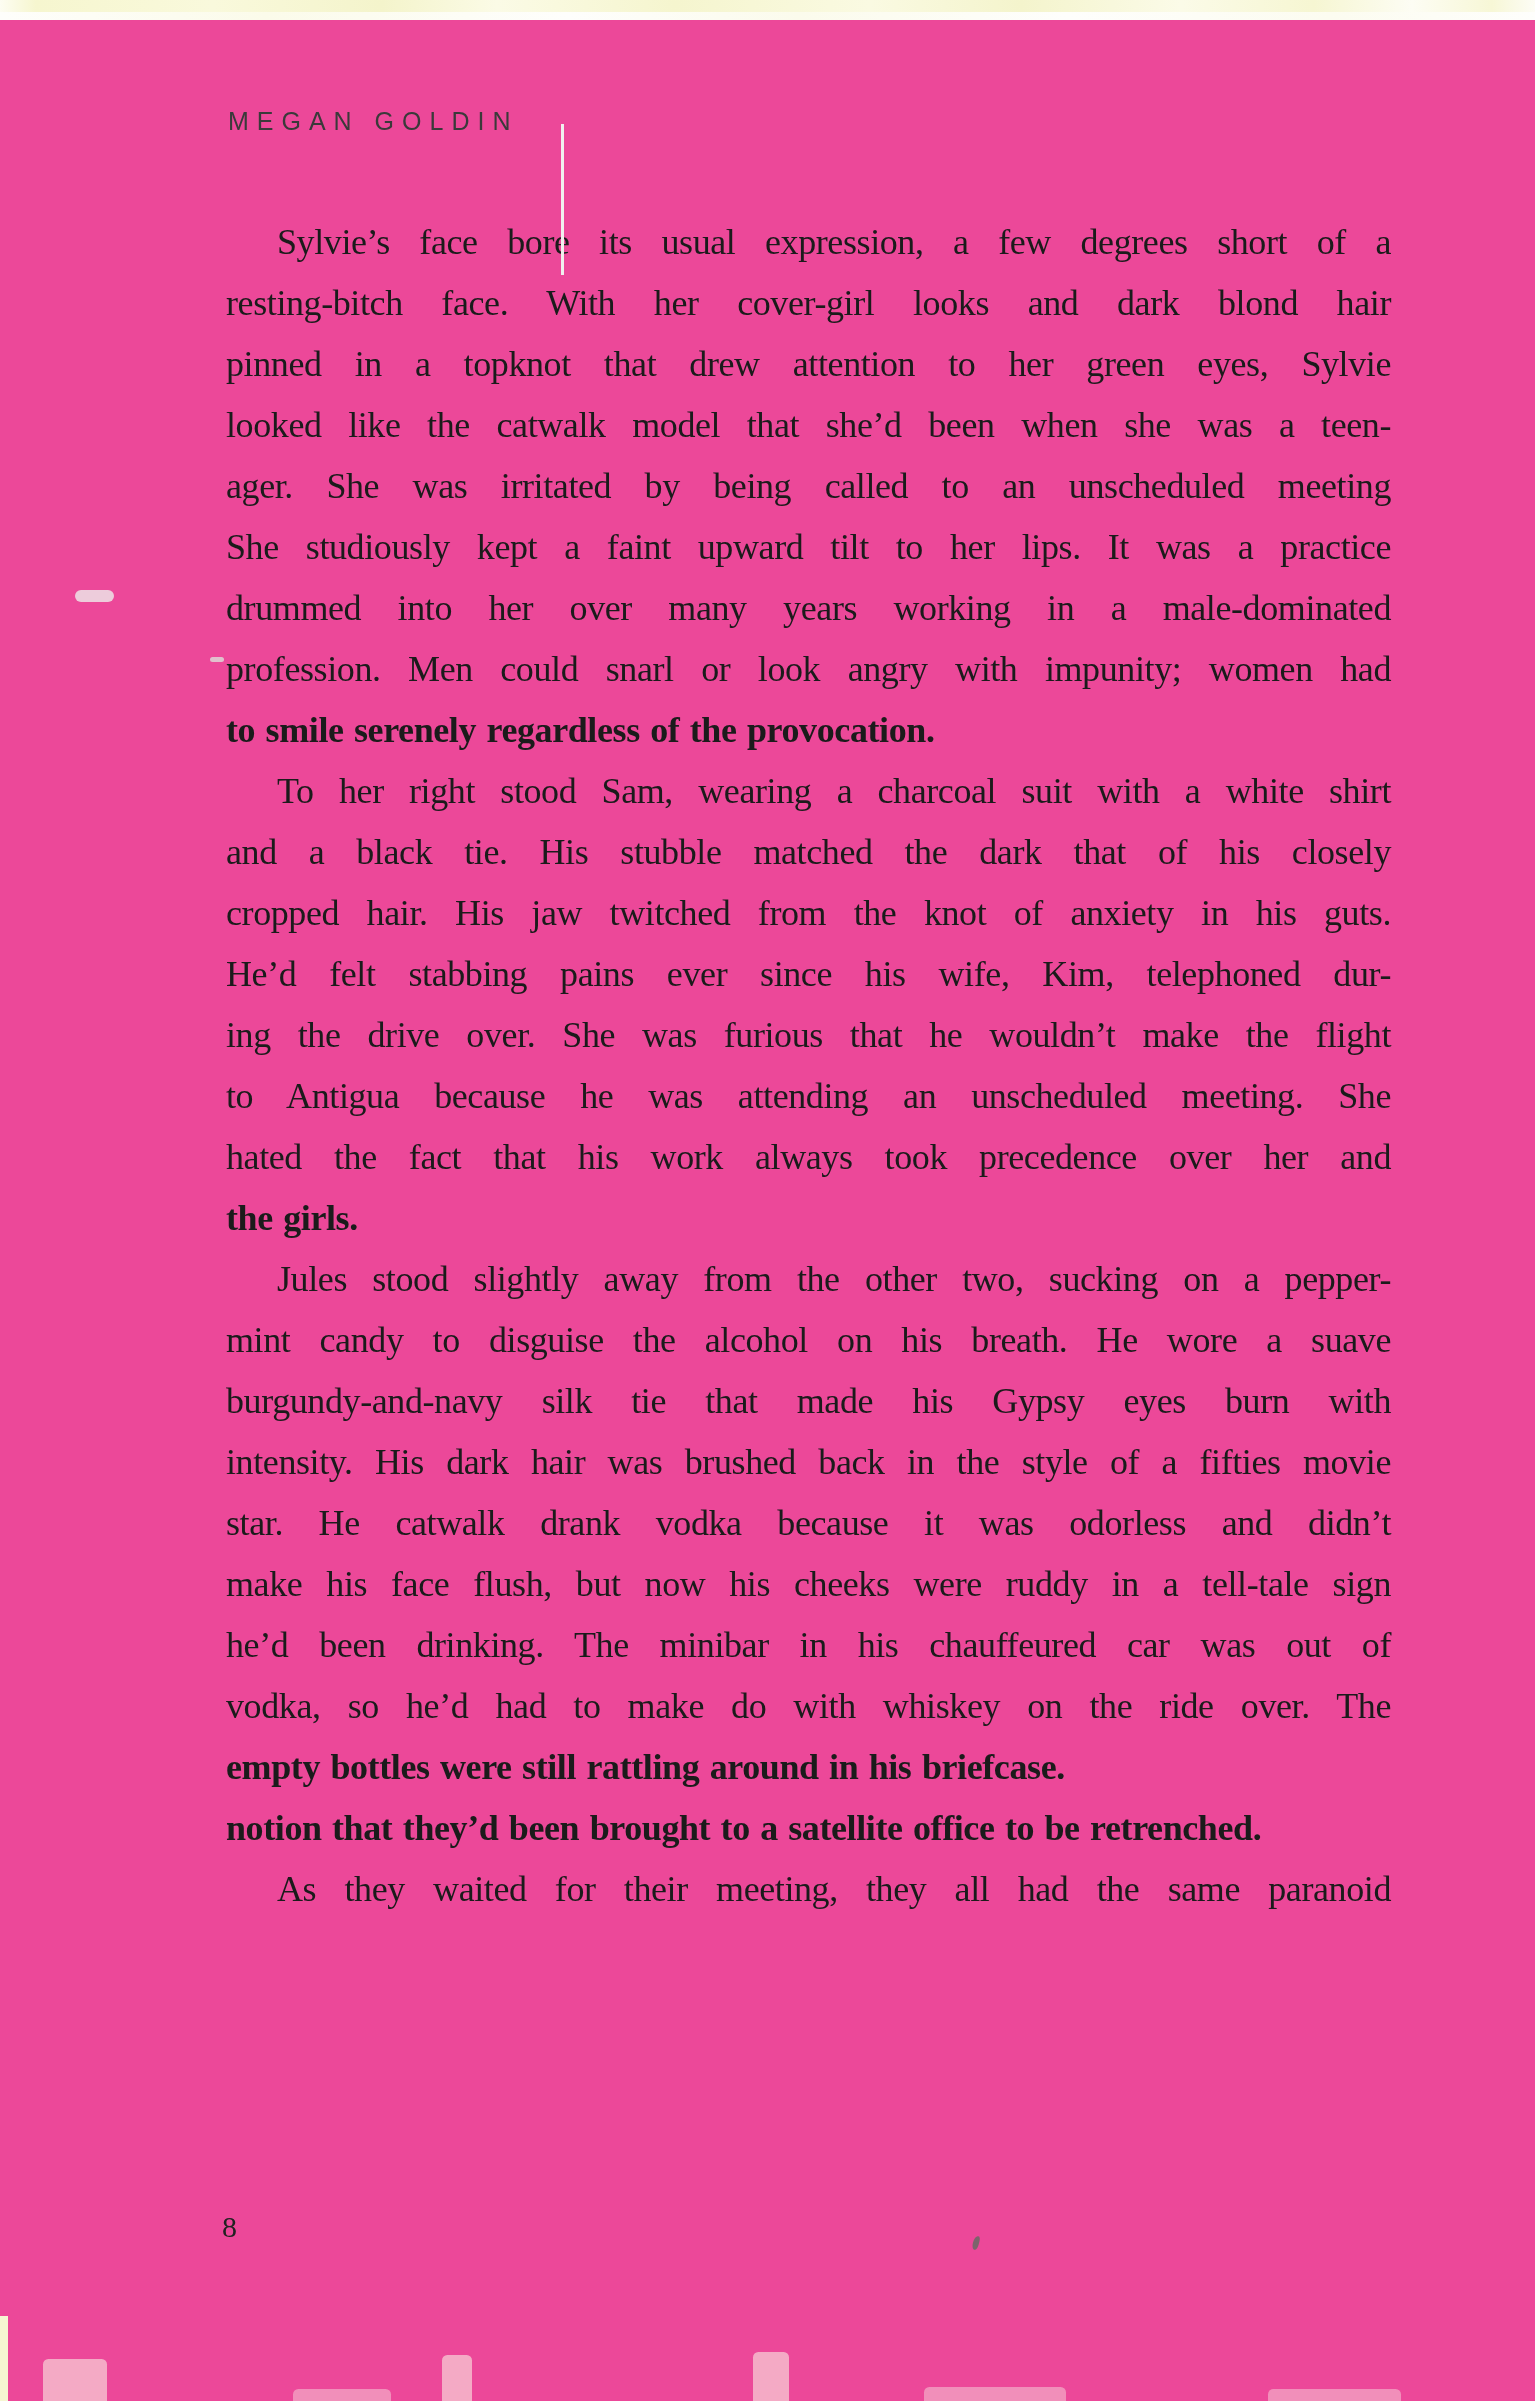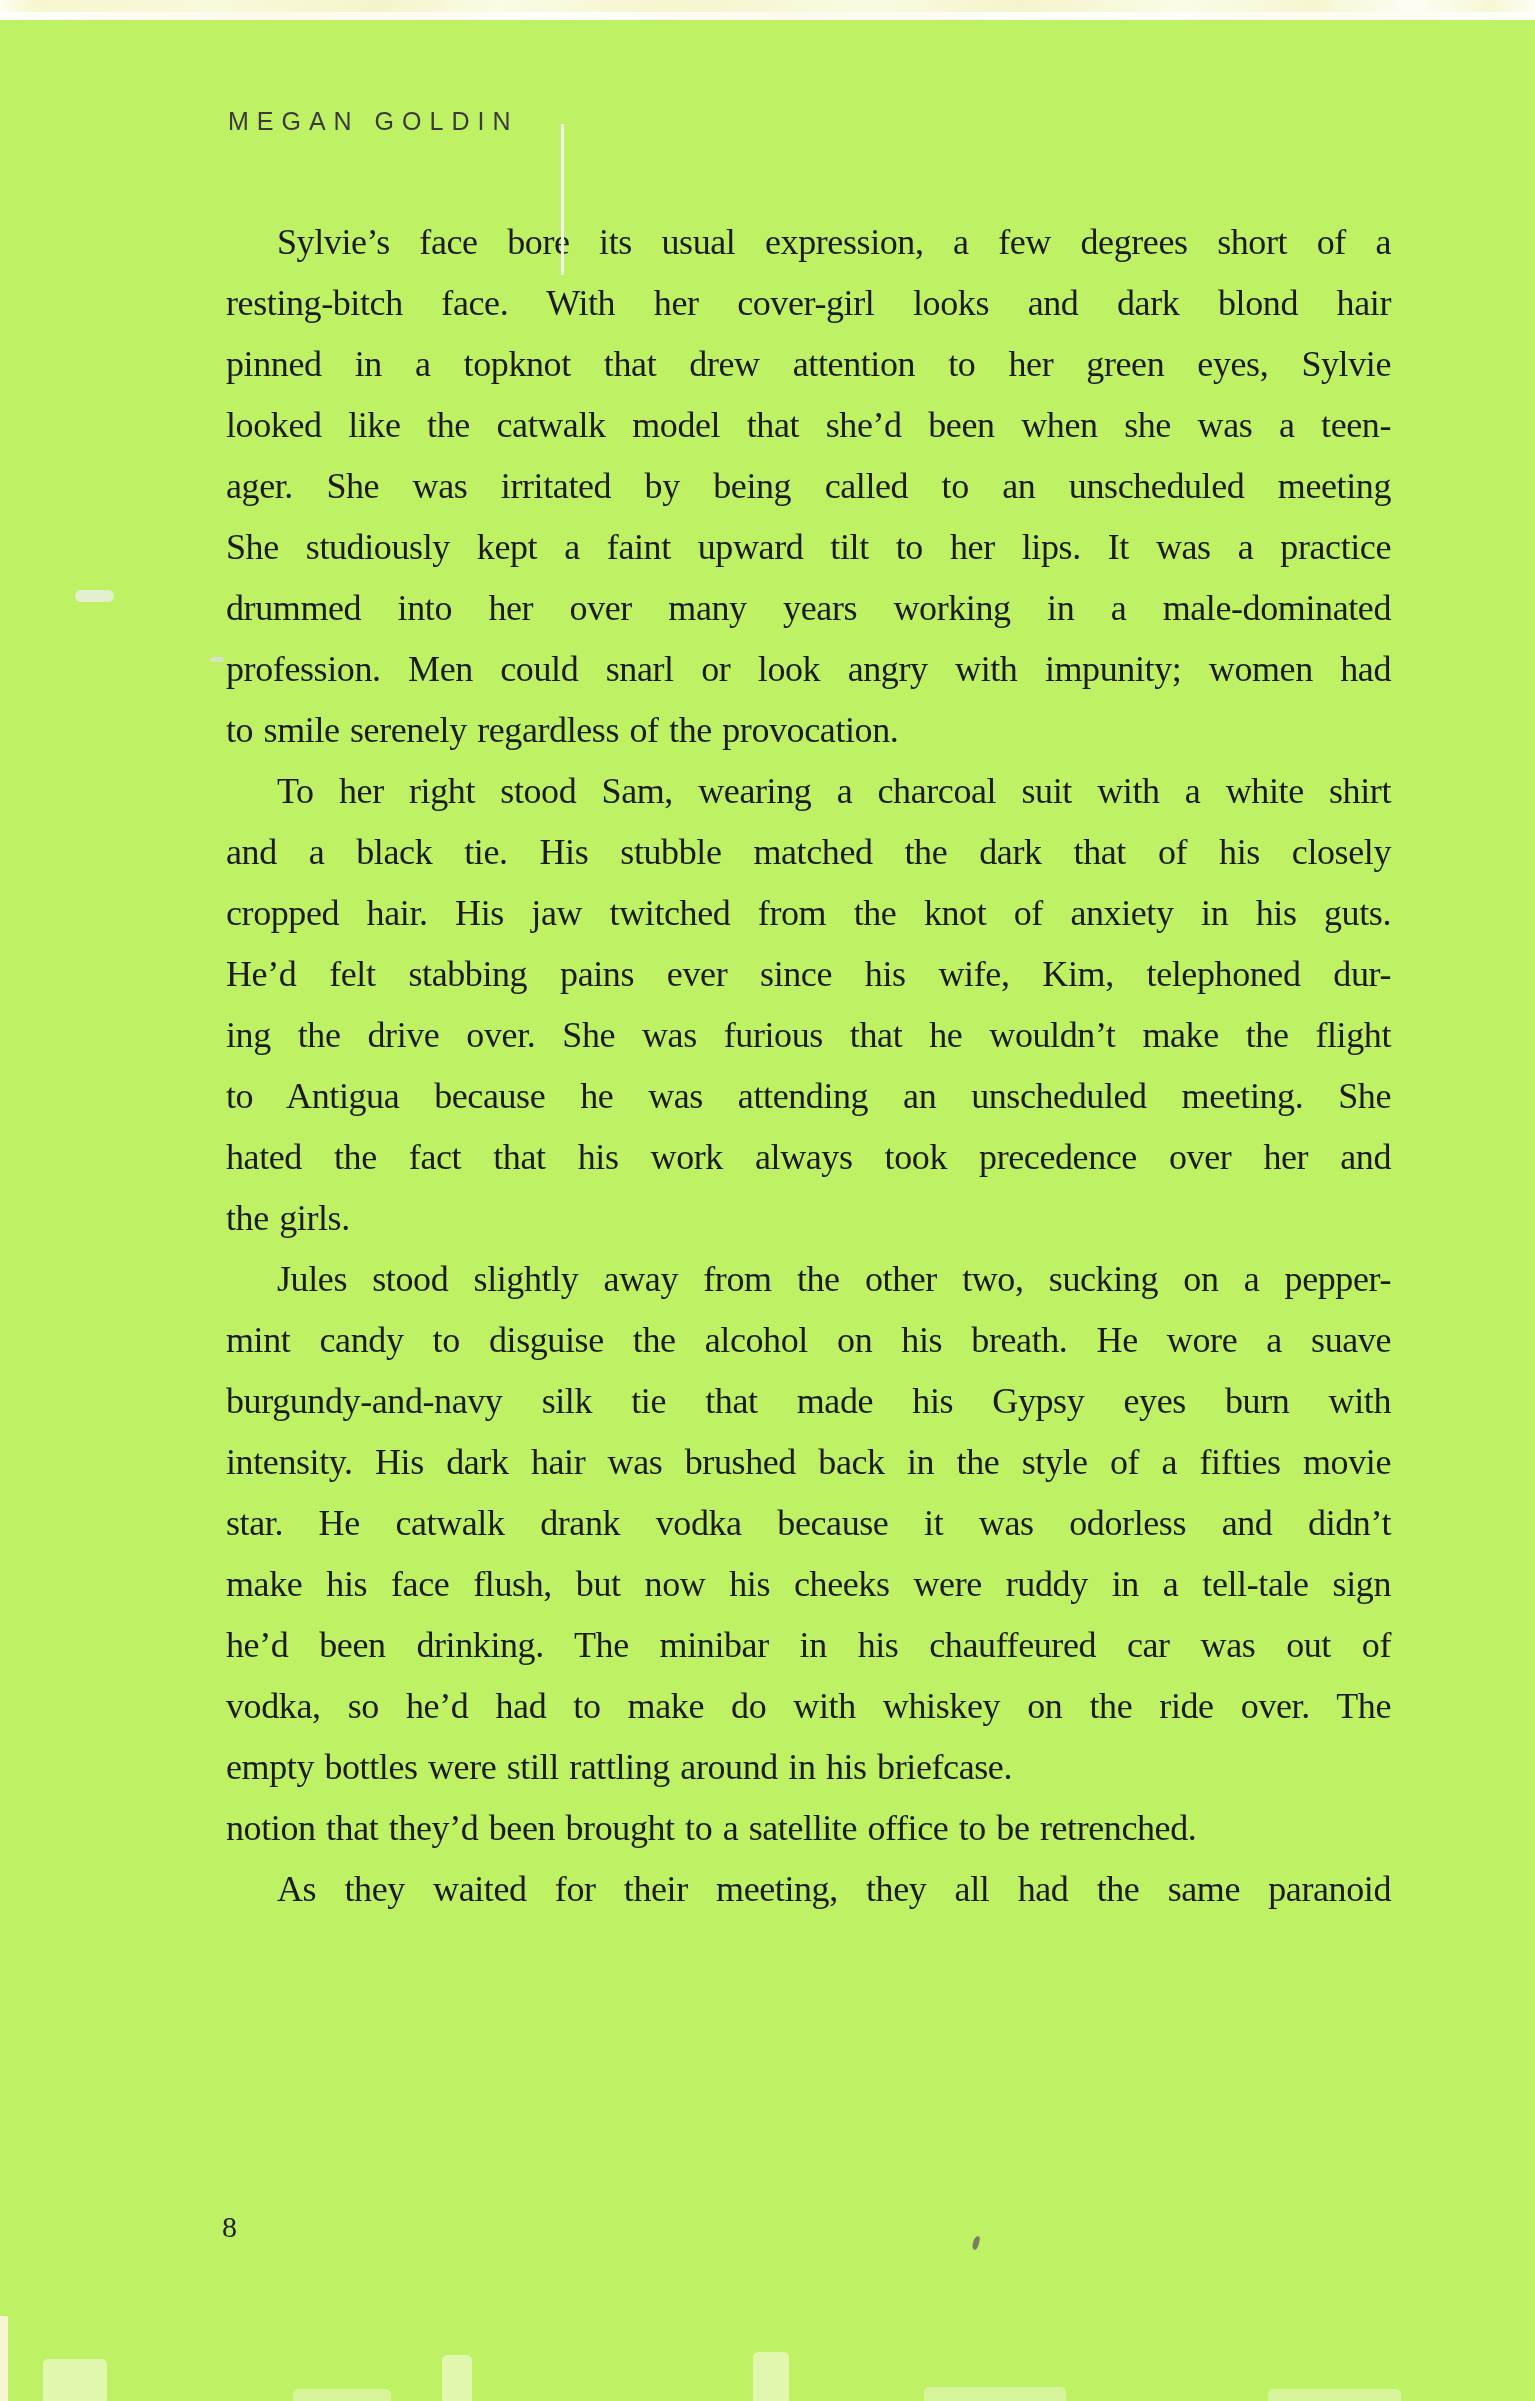--- a/index.html
+++ b/index.html
@@ -8,21 +8,21 @@
     width: 1536px;
     height: 2401px;
     overflow: hidden;
     background: #fdfdfb;
     font-family: "Liberation Serif", serif;
   }
   .page {
     position: relative;
     width: 1536px;
     height: 2401px;
-    background: #bef264;
+    background: #ec4899;
   }
   
   .edge-top {
     position: absolute;
     left: 0; top: 0;
     width: 1536px; height: 12.4px;
     background: linear-gradient(90deg,
       #fdfdf2 0px, #f6f6cf 36px, #f9f9dc 213px, #f4f4cb 382px,
       #fbfbe6 497px, #f5f5ce 675px, #fafae2 870px, #f4f4cc 1021px,
       #fbfbe8 1181px, #f6f6d2 1314px, #fdfdf4 1412px, #f7f7d6 1492px, #fdfdf6 1536px);
@@ -105,21 +105,21 @@
   .line {
     height: 61px;
     line-height: 61px;
     text-align: justify;
     text-align-last: justify;
     -moz-text-align-last: justify;
     white-space: nowrap;
     overflow: visible;
   }
   .line.first { text-indent: 51px; }
-  .line.last  { text-align-last: left; -moz-text-align-last: left; }
+  .line.last  { text-align-last: left; font-weight: bold; -moz-text-align-last: left; }
   .page-number {
     position: absolute;
     left: 222px; top: 2210px;
     font-size: 30px;
     color: #222;
   }
 </style>
 </head>
 <body>
 

